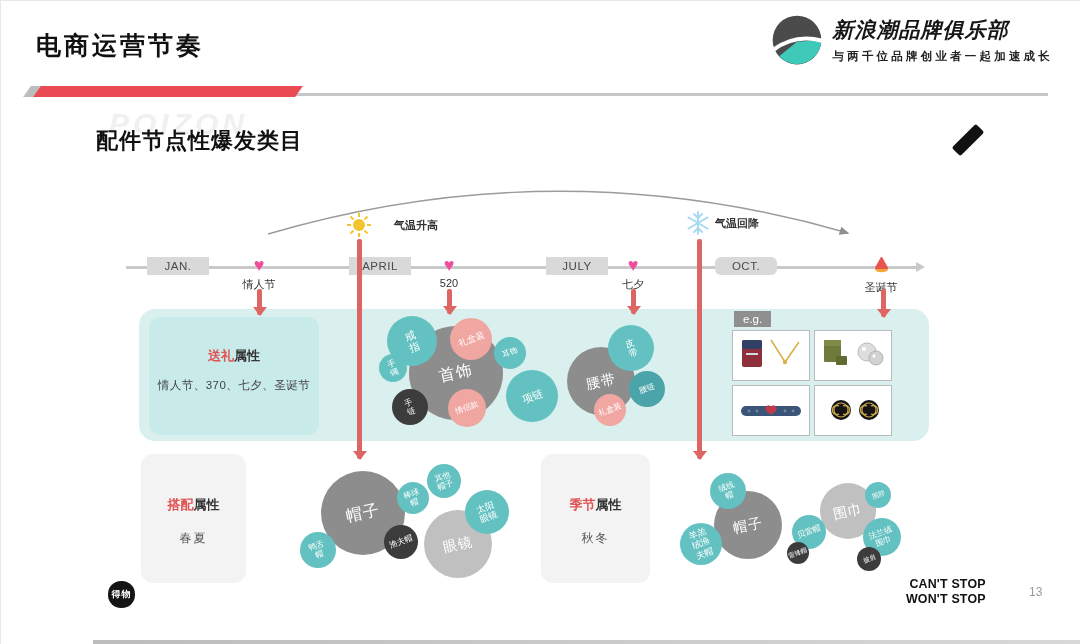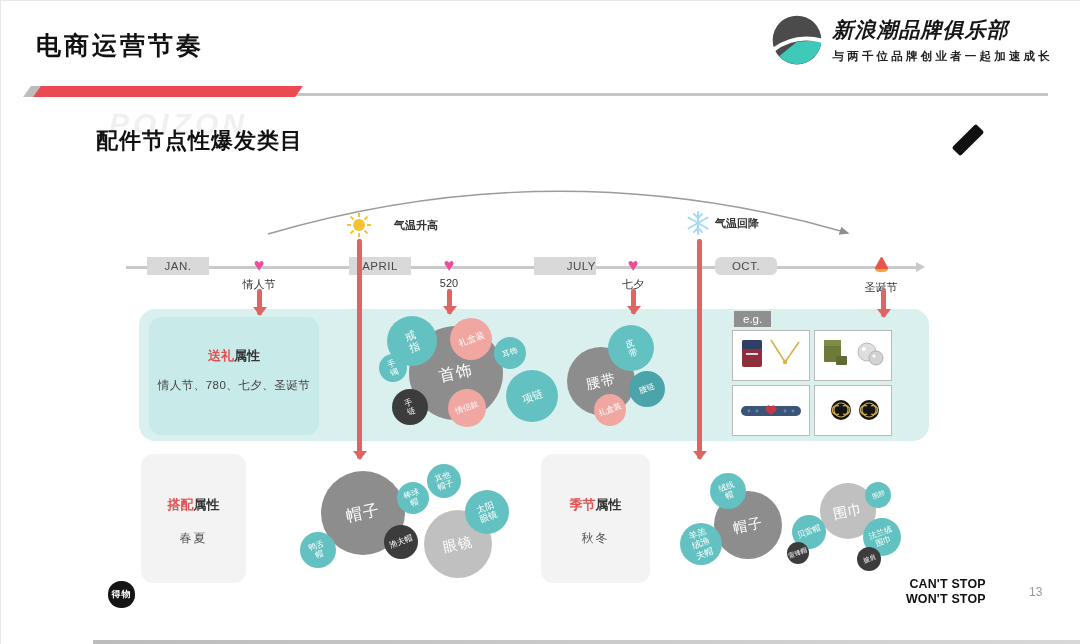--- a/index.html
+++ b/index.html
@@ -134,21 +134,21 @@
         <line x1="17" y1="22" x2="13" y2="18"></line>
     </g>
   </svg>
   <div class="abs templabel" style="left:714px;top:215px;">气温回降</div>
 
   <div class="abs tl-line"></div>
   <div class="abs tl-head"></div>
   <div class="abs layer">
       <div class="month" style="left: 146px;">JAN.</div>
       <div class="month" style="left: 348px;">APRIL</div>
-      <div class="month" style="left: 533px; text-align: right;">JULY</div>
+      <div class="month" style="left: 545px;">JULY</div>
       <div class="month" style="left: 714px; border-radius: 6px;">OCT.</div>
     </div>
   <div class="abs layer">
       <div class="event" style="left: 226px;">
         <span class="heart">♥</span>
         <div class="evlabel">情人节</div>
       </div>
       <div class="event" style="left: 416px;">
         <span class="heart">♥</span>
         <div class="evlabel">520</div>
@@ -164,21 +164,21 @@
           </svg></span>
         <div class="evlabel">圣诞节</div>
       </div>
     </div>
 
   <div class="abs band"></div>
   <div class="abs gift-card">
     <div class="attr-title">
       <span class="red">送礼</span><span>属性</span>
     </div>
-    <div class="gift-sub">情人节、780、七夕、圣诞节</div>
+    <div class="gift-sub">情人节、370、七夕、圣诞节</div>
   </div>
 
   <div class="varrow" style="left:256px;top:288px;height:26px;"></div>
   <div class="varrow" style="left:446px;top:288px;height:25px;"></div>
   <div class="varrow" style="left:630px;top:288px;height:25px;"></div>
   <div class="varrow" style="left:880px;top:288px;height:28px;"></div>
   <div class="varrow" style="left:356px;top:238px;height:220px;"></div>
   <div class="varrow" style="left:696px;top:238px;height:220px;"></div>
 
   <div class="abs layer">

